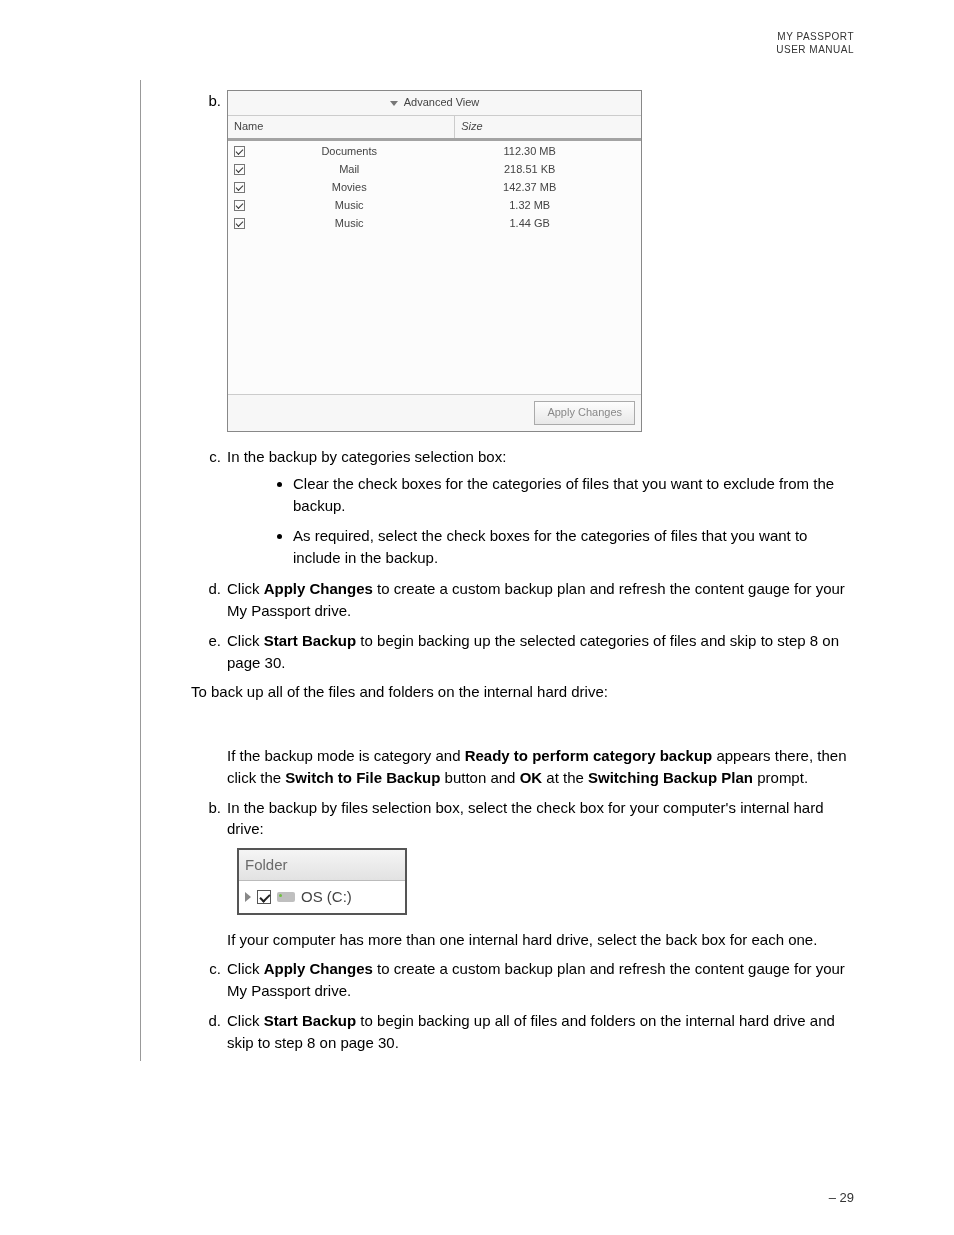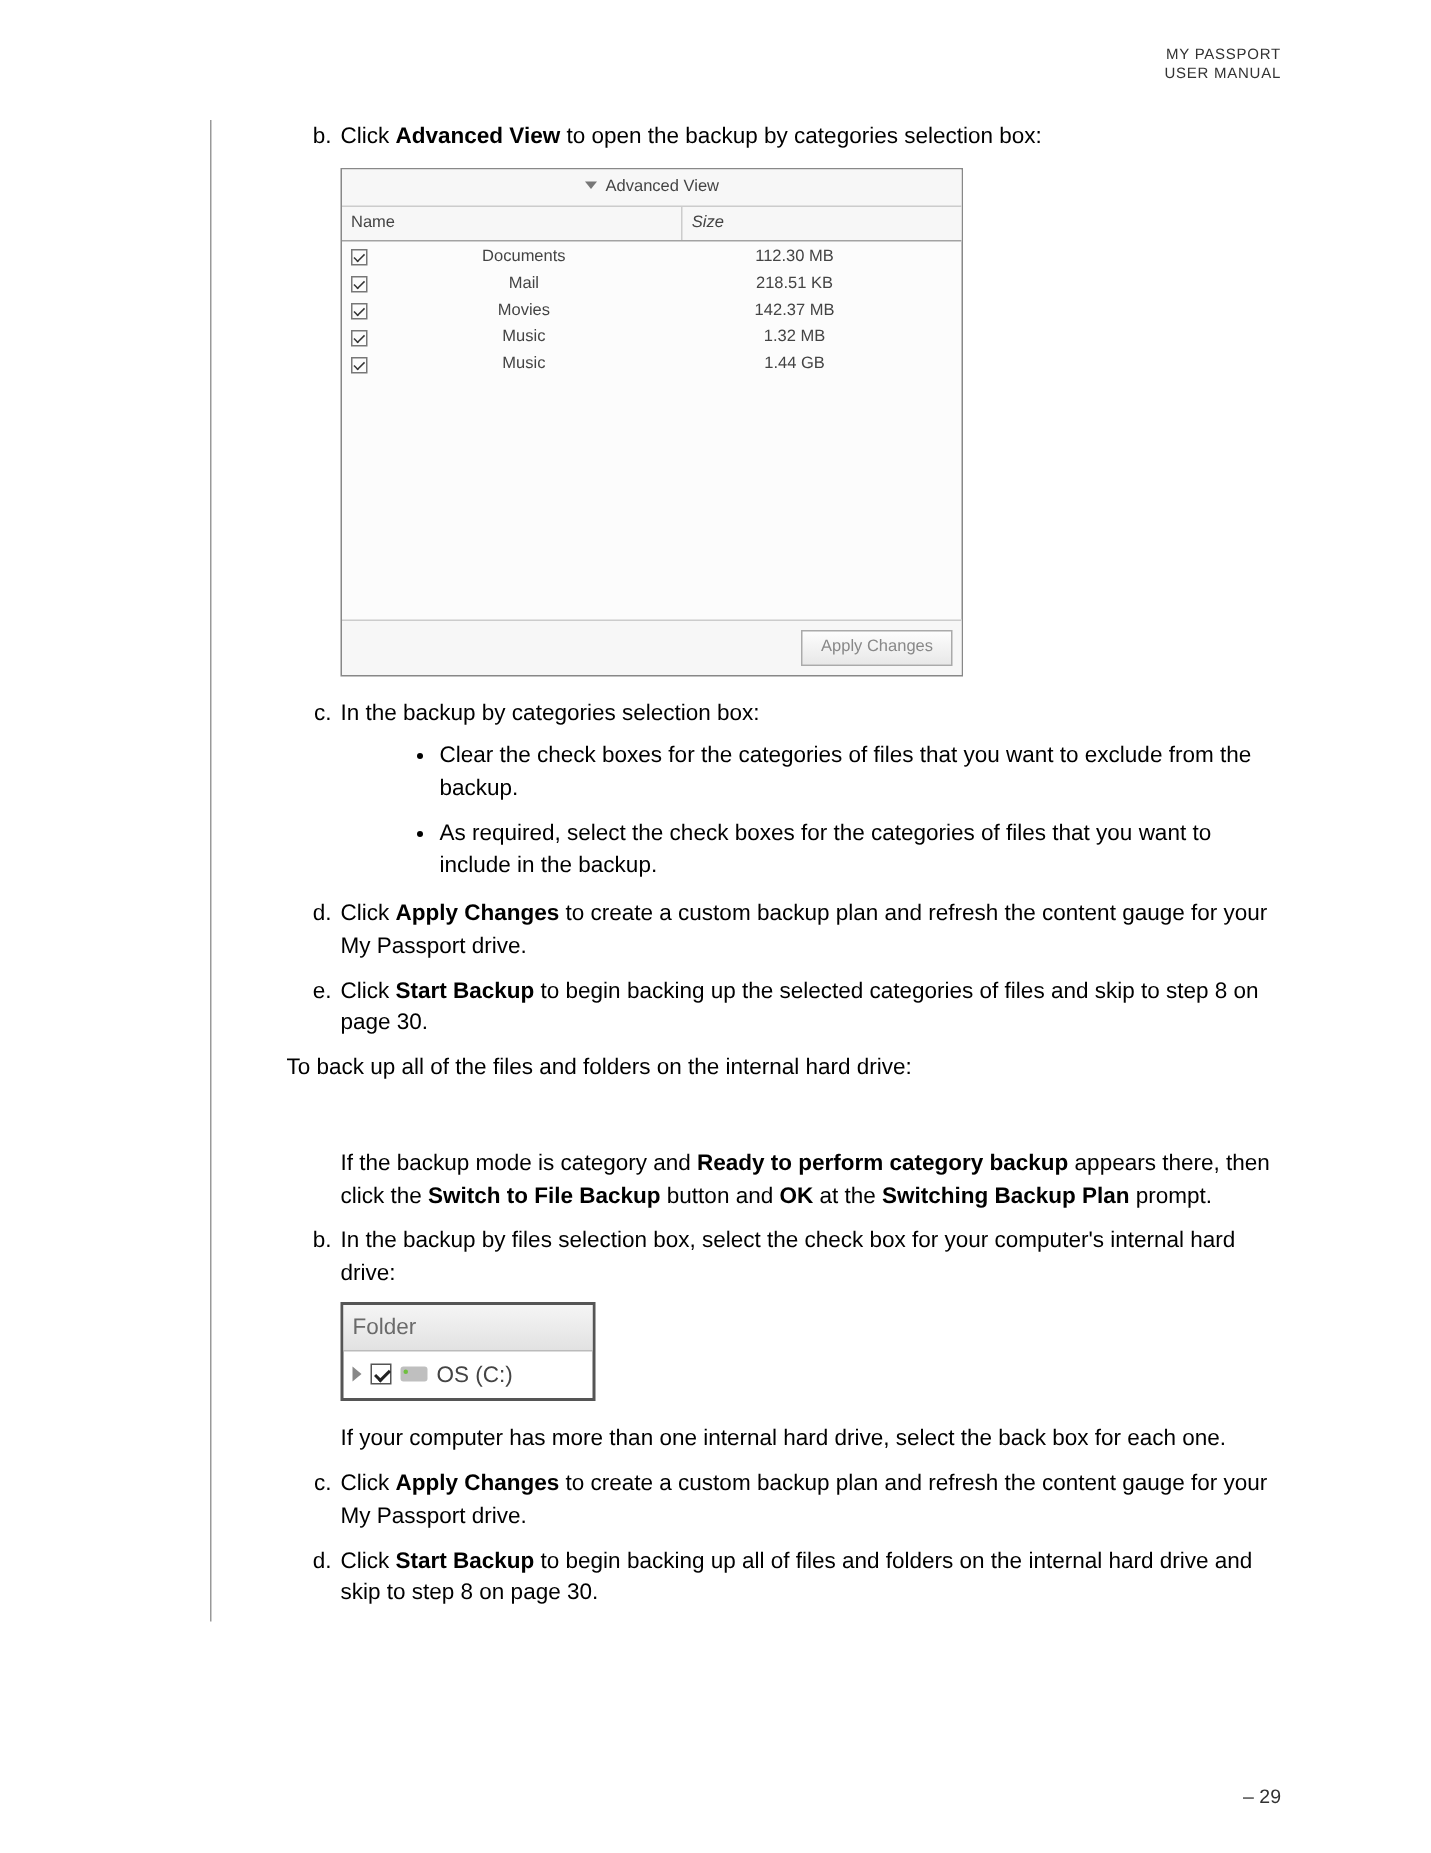--- a/index.html
+++ b/index.html
@@ -72,21 +72,21 @@
     width: 0; height: 0;
     border-left: 4px solid transparent;
     border-right: 4px solid transparent;
     border-top: 5px solid #777;
     margin-right: 6px;
     vertical-align: middle;
   }
   .adv-cols {
     display: flex;
     background: #f7f7f7;
-    border-bottom: 1px solid #a3a3a3;
+    border-bottom: 3px solid #a3a3a3;
   }
   .adv-cols .col-name { width: 55%; padding: 3px 6px; border-right: 1px solid #ccc; }
   .adv-cols .col-size { width: 45%; padding: 3px 6px; font-style: italic; }
   .adv-rows { padding: 2px 0 6px 0; }
   .adv-row { display: flex; padding: 1px 6px; align-items: center; }
   .adv-row .chk {
     width: 11px; height: 11px;
     border: 1px solid #777;
     margin-right: 8px;
     position: relative;
@@ -113,21 +113,21 @@
   .apply-btn {
     display: inline-block;
     border: 1px solid #aaa;
     background: linear-gradient(#fdfdfd,#e8e8e8);
     color: #888;
     font-size: 11px;
     padding: 3px 12px;
   }
   
   .folder-box {
-    margin: 8px 0 14px 0;
+    margin: 8px 0 14px 10px;
     width: 170px;
     border: 2px solid #555;
     background: #fff;
     font-family: Arial, sans-serif;
   }
   .folder-head {
     background: linear-gradient(#f5f5f5,#e2e2e2);
     border-bottom: 1px solid #bbb;
     padding: 4px 6px;
     font-size: 15px;
@@ -180,21 +180,20 @@
 <div class="header">
   <div>MY PASSPORT</div>
   <div>USER MANUAL</div>
 </div>
 
 <div class="content">
 
   <ol class="lettered">
     <li>
       <span class="marker">b.</span>
-      <span><span>Click </span><b>Advanced View</b><span> to open the backup by categories selection box:</span></span>
 
       
       <div class="adv-box">
         <div class="adv-title">
           <span class="tri"></span><span>Advanced View</span>
         </div>
         <div class="adv-cols">
           <div class="col-name">Name</div>
           <div class="col-size">Size</div>
         </div>

